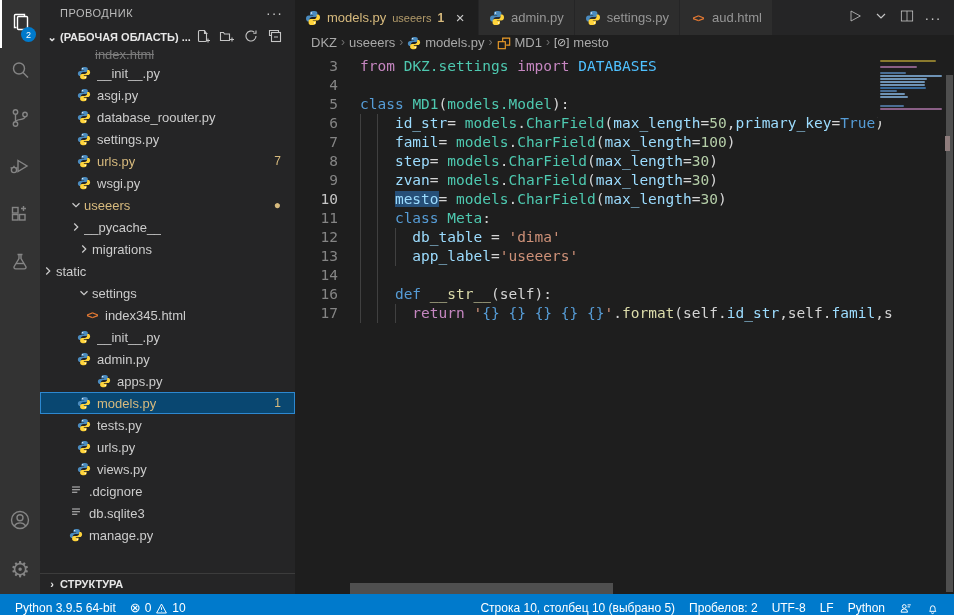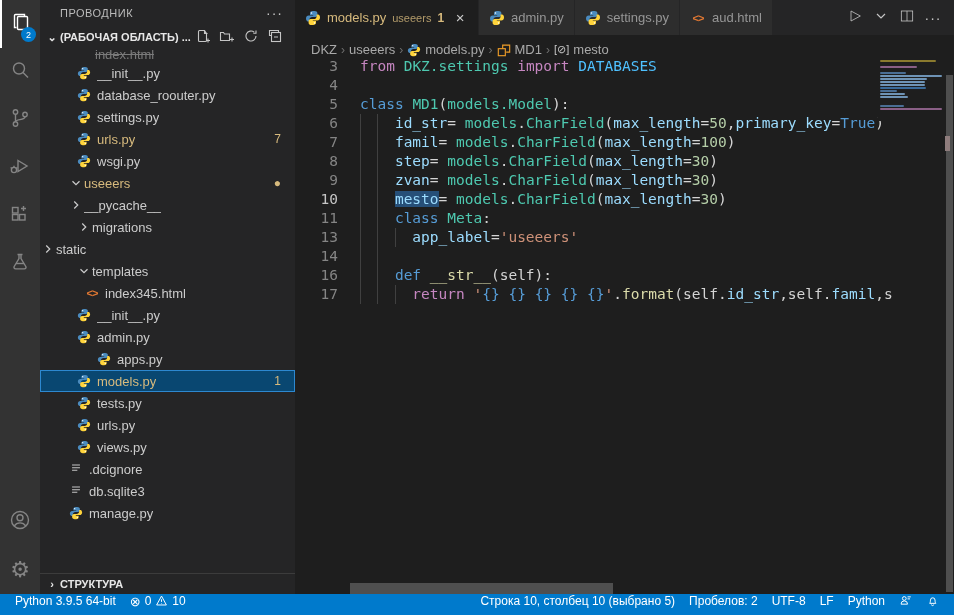--- a/index.html
+++ b/index.html
@@ -55,21 +55,21 @@
     font-size:13px; border-right:1px solid #252526; cursor:pointer; }
   .tab.active { background:#1e1e1e; color:#d7ba7d; }
   .tab .ficon { width:16px; height:16px; display:flex; align-items:center; justify-content:center; }
   .tab .desc { font-size:11px; opacity:.8; }
   .tab .tbadge { font-size:12px; color:#d7ba7d; font-weight:bold; }
   .tab .close { color:#cccccc; font-size:15px; margin-left:2px; width:16px; text-align:center; border-radius:3px; }
   #tab-actions { margin-left:auto; display:flex; align-items:center; gap:4px; padding-right:10px; color:#c5c5c5; }
   #tab-actions .ta { display:flex; align-items:center; justify-content:center; width:22px; height:22px; cursor:pointer; }
   #tab-actions svg { width:16px; height:16px; stroke:currentColor; fill:none; stroke-width:1.2; }
 
-  #breadcrumbs { height:22px; display:flex; align-items:flex-end; gap:4px; padding-left:16px; font-size:13px;
+  #breadcrumbs { height:22px; display:flex; align-items:flex-start; gap:4px; padding-left:16px; font-size:13px;
     color:#a9a9a9; flex:0 0 auto; }
   #breadcrumbs .bc { display:flex; align-items:center; gap:4px; cursor:pointer; }
   #breadcrumbs .sep { color:#6e6e6e; font-size:12px; }
   #breadcrumbs .bicon { display:flex; align-items:center; }
   #breadcrumbs .bicon svg { width:14px; height:14px; }
   .field-glyph { color:#c5c5c5; font-size:11px; }
 
   #code-area { position:relative; flex:1; overflow:hidden; font-family:"DejaVu Sans Mono", monospace;
     font-size:14.5px; }
   .cline { position:relative; height:19px; line-height:19px; padding-left:65px; white-space:pre; color:#d4d4d4; }
@@ -84,21 +84,21 @@
   #minimap { position:absolute; top:0; right:9px; width:67px; height:64px; background:#1e1e1e; padding:3px 2px; }
   .mm-row { height:2px; margin-bottom:1px; border-radius:1px; }
   #vscroll { position:absolute; top:0; right:0; width:9px; bottom:0; }
   #vscroll .thumb { position:absolute; left:1px; right:1px; top:18px; bottom:2px; background:#4f4f4f; }
   #vscroll .marker { position:absolute; left:0; width:5px; top:79px; height:15px; background:#8f7d7d; }
   #hscroll { position:absolute; bottom:0; left:55px; width:263px; height:11px; background:#4f4f4f; }
 
   
   #statusbar { height:21px; background:#007acc; color:#ffffff; display:flex; align-items:center;
     font-size:12px; flex:0 0 auto; padding:0 8px; }
-  .sb-item { display:flex; align-items:flex-start; gap:4px; padding:0 7px; height:21px; cursor:pointer; white-space:nowrap; }
+  .sb-item { display:flex; align-items:flex-end; gap:4px; padding:0 7px; height:21px; cursor:pointer; white-space:nowrap; }
   .sb-item svg { width:13px; height:13px; stroke:currentColor; fill:none; stroke-width:1.2; }
   #sb-right { margin-left:auto; display:flex; align-items:center; }
   .prob-glyph { font-size:13px; }
 </style>
 </head>
 <body>
 
 <div id="app">
   <div id="main">
     <div id="activitybar">
@@ -202,20 +202,31 @@
           </div>
           <div class="row  " style="padding-left:36px">
     <span class="ficon">
               <svg viewBox="0 0 16 16" xmlns="http://www.w3.org/2000/svg">
                 <path fill="#4b8bbe" d="M7.9 1C6.1 1 5 1.9 5 3.2V5h3.2v.6H3.7C2.1 5.6 1 6.9 1 8.6c0 1.3.6 2.4 1.7 2.8h1.7V9.6C4.4 8 5.7 6.9 7.3 6.9h3c1.3 0 2.1-1 2.1-2.2V3.2C12.4 1.9 11.2 1 9.4 1z"></path>
                 <path fill="#ffd43b" d="M8.1 15c1.8 0 2.9-.9 2.9-2.2V11H7.8v-.6h4.5c1.6 0 2.7-1.3 2.7-3 0-1.3-.6-2.4-1.7-2.8h-1.7v1.8c0 1.6-1.3 2.7-2.9 2.7h-3c-1.3 0-2.1 1-2.1 2.2v1.6C3.6 14.1 4.8 15 6.6 15z"></path>
                 <circle cx="6.5" cy="3.1" r=".75" fill="#fff"></circle>
                 <circle cx="9.5" cy="12.9" r=".75" fill="#fff"></circle>
               </svg>
             </span>
+            <span class="lbl">asgi.py</span>
+          </div>
+          <div class="row  " style="padding-left:36px">
+    <span class="ficon">
+              <svg viewBox="0 0 16 16" xmlns="http://www.w3.org/2000/svg">
+                <path fill="#4b8bbe" d="M7.9 1C6.1 1 5 1.9 5 3.2V5h3.2v.6H3.7C2.1 5.6 1 6.9 1 8.6c0 1.3.6 2.4 1.7 2.8h1.7V9.6C4.4 8 5.7 6.9 7.3 6.9h3c1.3 0 2.1-1 2.1-2.2V3.2C12.4 1.9 11.2 1 9.4 1z"></path>
+                <path fill="#ffd43b" d="M8.1 15c1.8 0 2.9-.9 2.9-2.2V11H7.8v-.6h4.5c1.6 0 2.7-1.3 2.7-3 0-1.3-.6-2.4-1.7-2.8h-1.7v1.8c0 1.6-1.3 2.7-2.9 2.7h-3c-1.3 0-2.1 1-2.1 2.2v1.6C3.6 14.1 4.8 15 6.6 15z"></path>
+                <circle cx="6.5" cy="3.1" r=".75" fill="#fff"></circle>
+                <circle cx="9.5" cy="12.9" r=".75" fill="#fff"></circle>
+              </svg>
+            </span>
             <span class="lbl">database_roouter.py</span>
           </div>
           <div class="row  " style="padding-left:36px">
     <span class="ficon">
               <svg viewBox="0 0 16 16" xmlns="http://www.w3.org/2000/svg">
                 <path fill="#4b8bbe" d="M7.9 1C6.1 1 5 1.9 5 3.2V5h3.2v.6H3.7C2.1 5.6 1 6.9 1 8.6c0 1.3.6 2.4 1.7 2.8h1.7V9.6C4.4 8 5.7 6.9 7.3 6.9h3c1.3 0 2.1-1 2.1-2.2V3.2C12.4 1.9 11.2 1 9.4 1z"></path>
                 <path fill="#ffd43b" d="M8.1 15c1.8 0 2.9-.9 2.9-2.2V11H7.8v-.6h4.5c1.6 0 2.7-1.3 2.7-3 0-1.3-.6-2.4-1.7-2.8h-1.7v1.8c0 1.6-1.3 2.7-2.9 2.7h-3c-1.3 0-2.1 1-2.1 2.2v1.6C3.6 14.1 4.8 15 6.6 15z"></path>
                 <circle cx="6.5" cy="3.1" r=".75" fill="#fff"></circle>
                 <circle cx="9.5" cy="12.9" r=".75" fill="#fff"></circle>
               </svg>
@@ -277,21 +288,21 @@
               </svg>
             </span>
             <span class="lbl">static</span>
           </div>
           <div class="row  " style="padding-left:36px">
     <span class="chev">
               <svg viewBox="0 0 16 16" xmlns="http://www.w3.org/2000/svg">
                 <path d="M4 6l4 4 4-4"></path>
               </svg>
             </span>
-            <span class="lbl">templates</span>
+            <span class="lbl">settings</span>
           </div>
           <div class="row  " style="padding-left:44px">
     <span class="ficon htmlglyph">&lt;&gt;</span>
             <span class="lbl">index345.html</span>
           </div>
           <div class="row  " style="padding-left:36px">
     <span class="ficon">
               <svg viewBox="0 0 16 16" xmlns="http://www.w3.org/2000/svg">
                 <path fill="#4b8bbe" d="M7.9 1C6.1 1 5 1.9 5 3.2V5h3.2v.6H3.7C2.1 5.6 1 6.9 1 8.6c0 1.3.6 2.4 1.7 2.8h1.7V9.6C4.4 8 5.7 6.9 7.3 6.9h3c1.3 0 2.1-1 2.1-2.2V3.2C12.4 1.9 11.2 1 9.4 1z"></path>
                 <path fill="#ffd43b" d="M8.1 15c1.8 0 2.9-.9 2.9-2.2V11H7.8v-.6h4.5c1.6 0 2.7-1.3 2.7-3 0-1.3-.6-2.4-1.7-2.8h-1.7v1.8c0 1.6-1.3 2.7-2.9 2.7h-3c-1.3 0-2.1 1-2.1 2.2v1.6C3.6 14.1 4.8 15 6.6 15z"></path>
@@ -509,20 +520,21 @@
         <div id="code-lines">
             <div class="cline"><span class="ln">3</span><span class="tk-ctrl">from</span><span class="tk-pln"> </span><span class="tk-typ">DKZ.settings</span><span class="tk-pln"> </span><span class="tk-ctrl">import</span><span class="tk-pln"> </span><span class="tk-cst">DATABASES</span></div>
             <div class="cline"><span class="ln">4</span></div>
             <div class="cline"><span class="ln">5</span><span class="tk-kw">class</span><span class="tk-pln"> </span><span class="tk-typ">MD1</span><span class="tk-pln">(</span><span class="tk-typ">models.Model</span><span class="tk-pln">):</span></div>
             <div class="cline"><span class="ln">6</span><span class="guide"></span><span class="guide"></span><span class="tk-var">id_str</span><span class="tk-pln">= </span><span class="tk-typ">models</span><span class="tk-pln">.</span><span class="tk-typ">CharField</span><span class="tk-pln">(</span><span class="tk-var">max_length</span><span class="tk-pln">=</span><span class="tk-num">50</span><span class="tk-pln">,</span><span class="tk-var">primary_key</span><span class="tk-pln">=</span><span class="tk-kw">True</span><span class="tk-pln">)</span></div>
             <div class="cline"><span class="ln">7</span><span class="guide"></span><span class="guide"></span><span class="tk-var">famil</span><span class="tk-pln">= </span><span class="tk-typ">models</span><span class="tk-pln">.</span><span class="tk-typ">CharField</span><span class="tk-pln">(</span><span class="tk-var">max_length</span><span class="tk-pln">=</span><span class="tk-num">100</span><span class="tk-pln">)</span></div>
             <div class="cline"><span class="ln">8</span><span class="guide"></span><span class="guide"></span><span class="tk-var">step</span><span class="tk-pln">= </span><span class="tk-typ">models</span><span class="tk-pln">.</span><span class="tk-typ">CharField</span><span class="tk-pln">(</span><span class="tk-var">max_length</span><span class="tk-pln">=</span><span class="tk-num">30</span><span class="tk-pln">)</span></div>
             <div class="cline"><span class="ln">9</span><span class="guide"></span><span class="guide"></span><span class="tk-var">zvan</span><span class="tk-pln">= </span><span class="tk-typ">models</span><span class="tk-pln">.</span><span class="tk-typ">CharField</span><span class="tk-pln">(</span><span class="tk-var">max_length</span><span class="tk-pln">=</span><span class="tk-num">30</span><span class="tk-pln">)</span></div>
             <div class="cline"><span class="ln cur">10</span><span class="guide"></span><span class="guide"></span><span class="tk-sel">mesto</span><span class="tk-pln">= </span><span class="tk-typ">models</span><span class="tk-pln">.</span><span class="tk-typ">CharField</span><span class="tk-pln">(</span><span class="tk-var">max_length</span><span class="tk-pln">=</span><span class="tk-num">30</span><span class="tk-pln">)</span></div>
             <div class="cline"><span class="ln">11</span><span class="guide"></span><span class="guide"></span><span class="tk-kw">class</span><span class="tk-pln"> </span><span class="tk-typ">Meta</span><span class="tk-pln">:</span></div>
+            <div class="cline"><span class="ln">12</span><span class="guide"></span><span class="guide"></span><span class="guide"></span><span class="tk-var">db_table</span><span class="tk-pln"> = </span><span class="tk-str">'dima'</span></div>
             <div class="cline"><span class="ln">13</span><span class="guide"></span><span class="guide"></span><span class="guide"></span><span class="tk-var">app_label</span><span class="tk-pln">=</span><span class="tk-str">'useeers'</span></div>
             <div class="cline"><span class="ln">14</span><span class="guide"></span><span class="guide"></span></div>
             <div class="cline"><span class="ln">16</span><span class="guide"></span><span class="guide"></span><span class="tk-kw">def</span><span class="tk-pln"> </span><span class="tk-fn">__str__</span><span class="tk-pln">(self):</span></div>
             <div class="cline"><span class="ln">17</span><span class="guide"></span><span class="guide"></span><span class="guide"></span><span class="tk-ctrl">return</span><span class="tk-pln"> </span><span class="tk-str">'</span><span class="tk-ph">{}</span><span class="tk-str"> </span><span class="tk-ph">{}</span><span class="tk-str"> </span><span class="tk-ph">{}</span><span class="tk-str"> </span><span class="tk-ph">{}</span><span class="tk-str"> </span><span class="tk-ph">{}</span><span class="tk-str">'</span><span class="tk-pln">.</span><span class="tk-fn">format</span><span class="tk-pln">(self.</span><span class="tk-var">id_str</span><span class="tk-pln">,self.</span><span class="tk-var">famil</span><span class="tk-pln">,s</span></div>
           </div>
         <div id="minimap">
             <div class="mm-row" style="width:56px;background:#8a7a2e"></div>
             <div class="mm-row" style="width:0"></div>
             <div class="mm-row" style="width:37.400000000000006px;background:#8a5f86"></div>
             <div class="mm-row" style="width:0px;background:transparent"></div>

